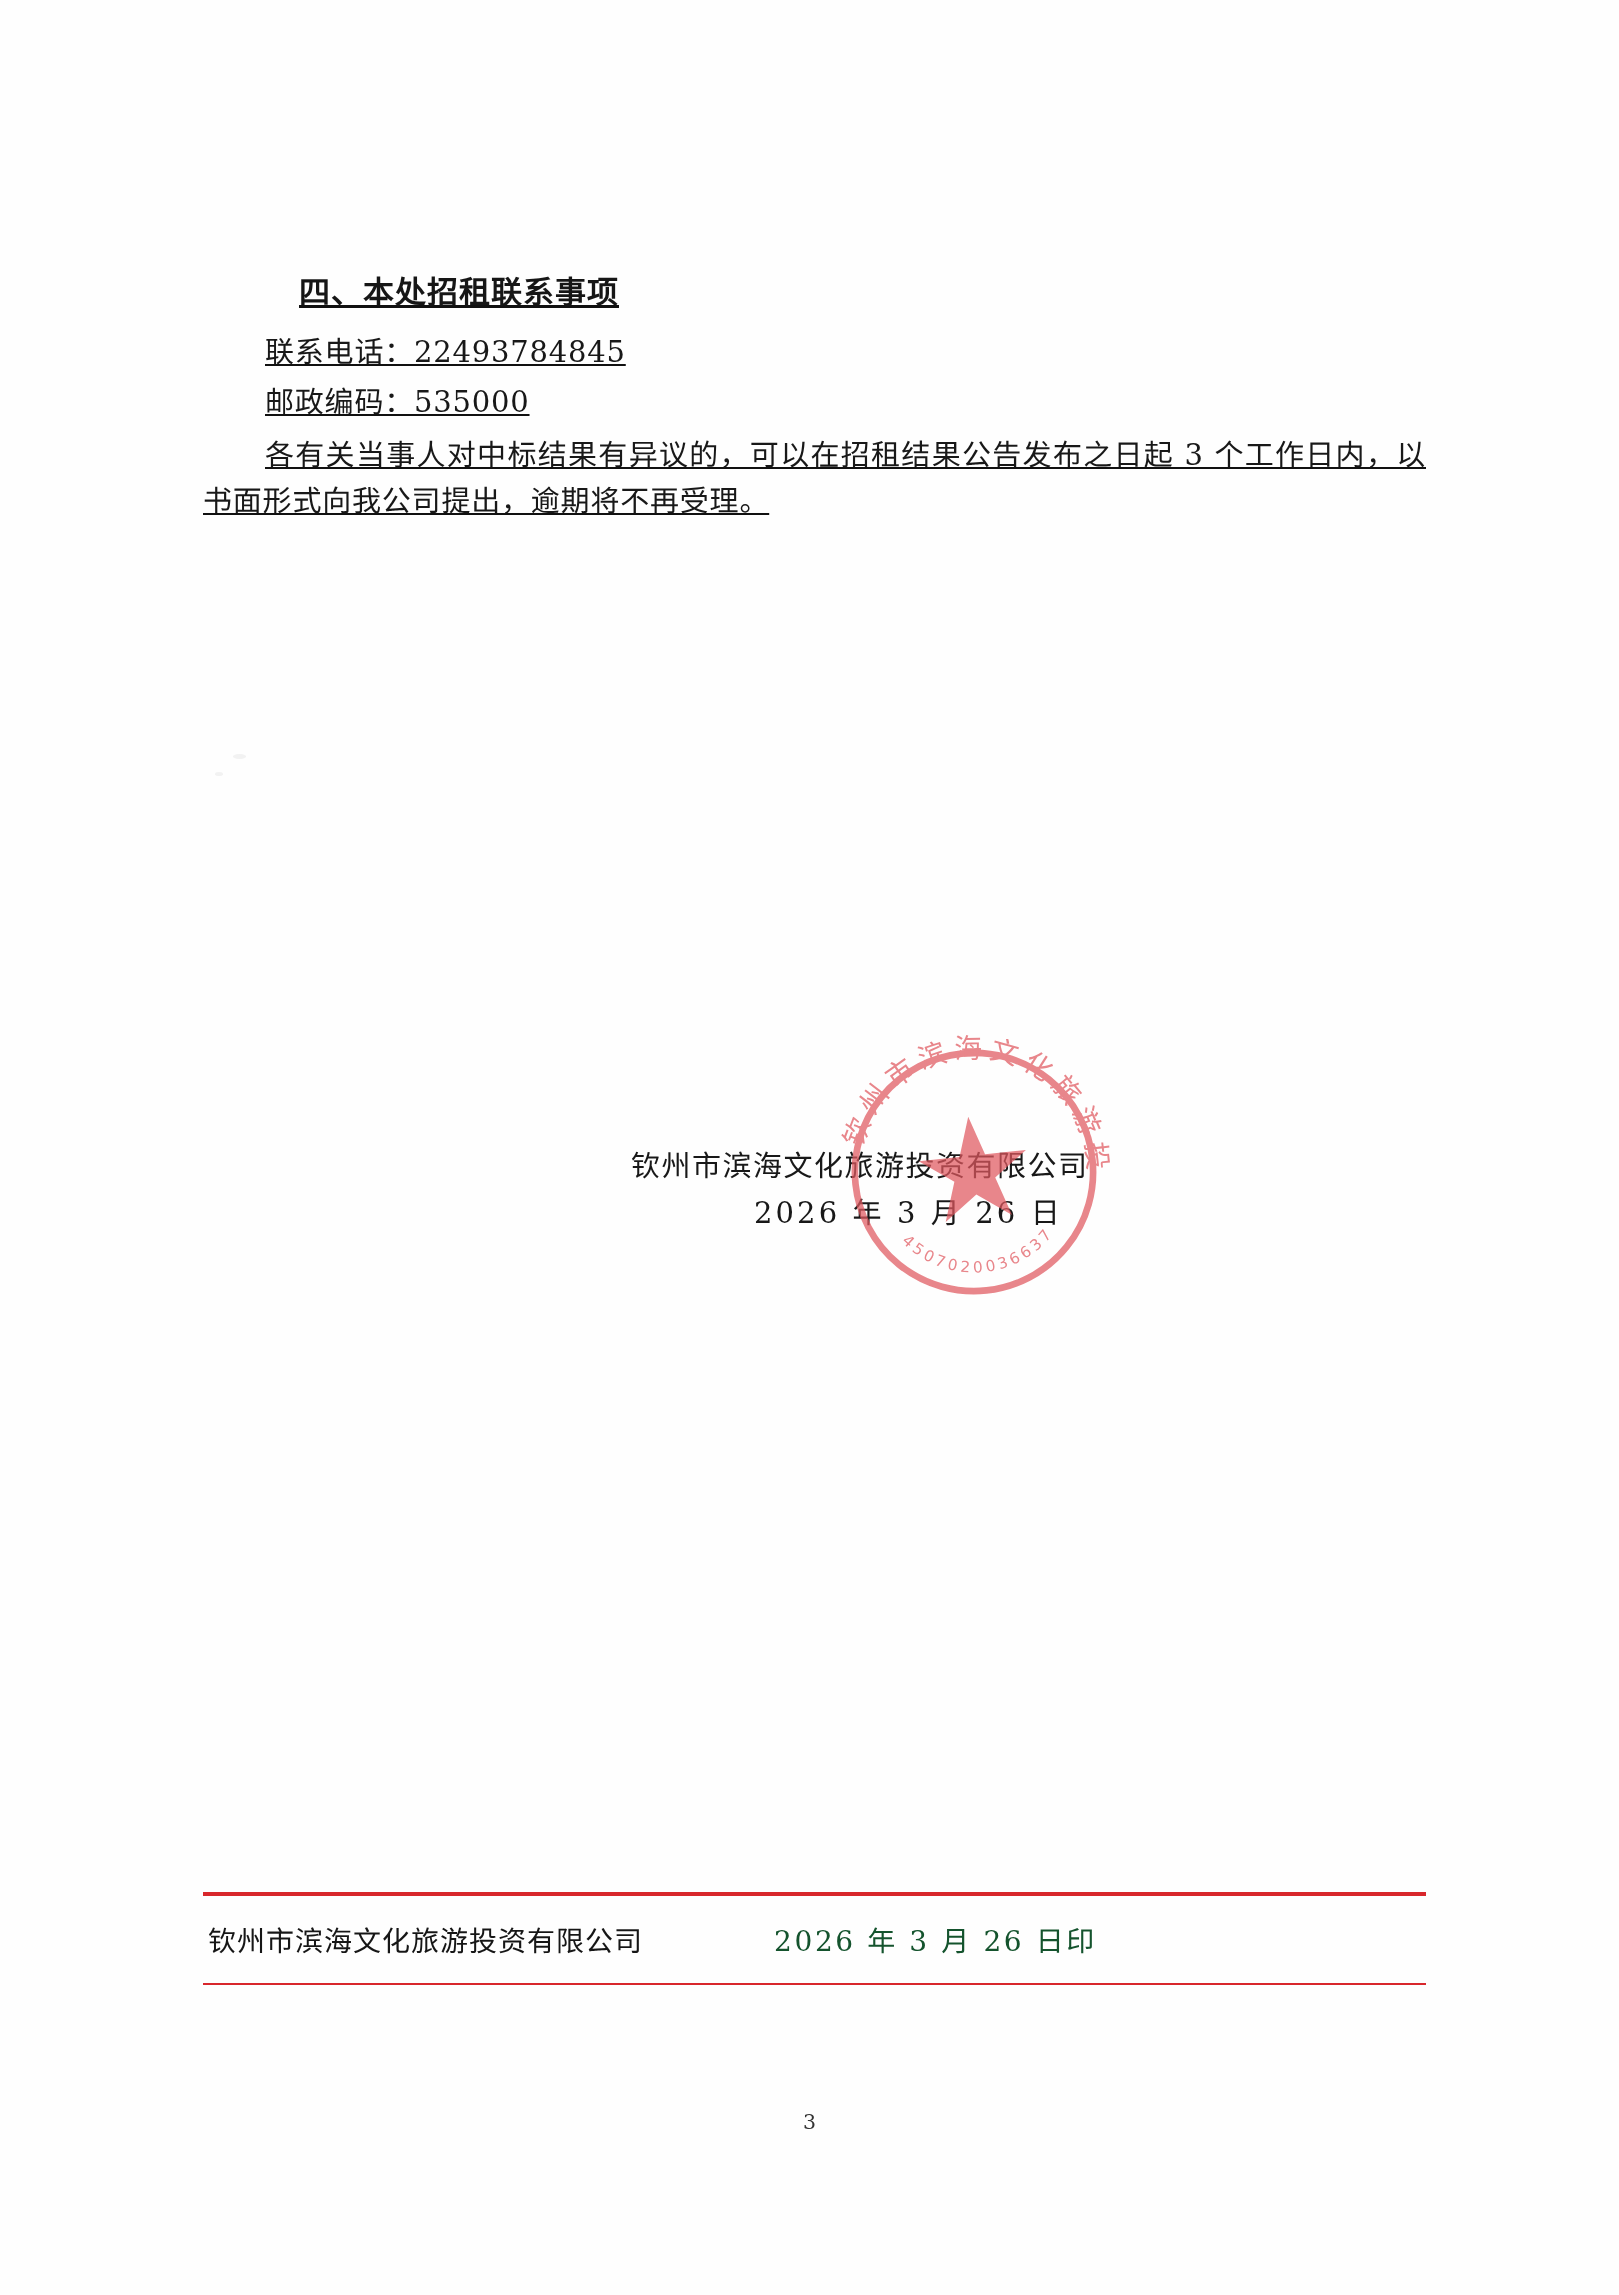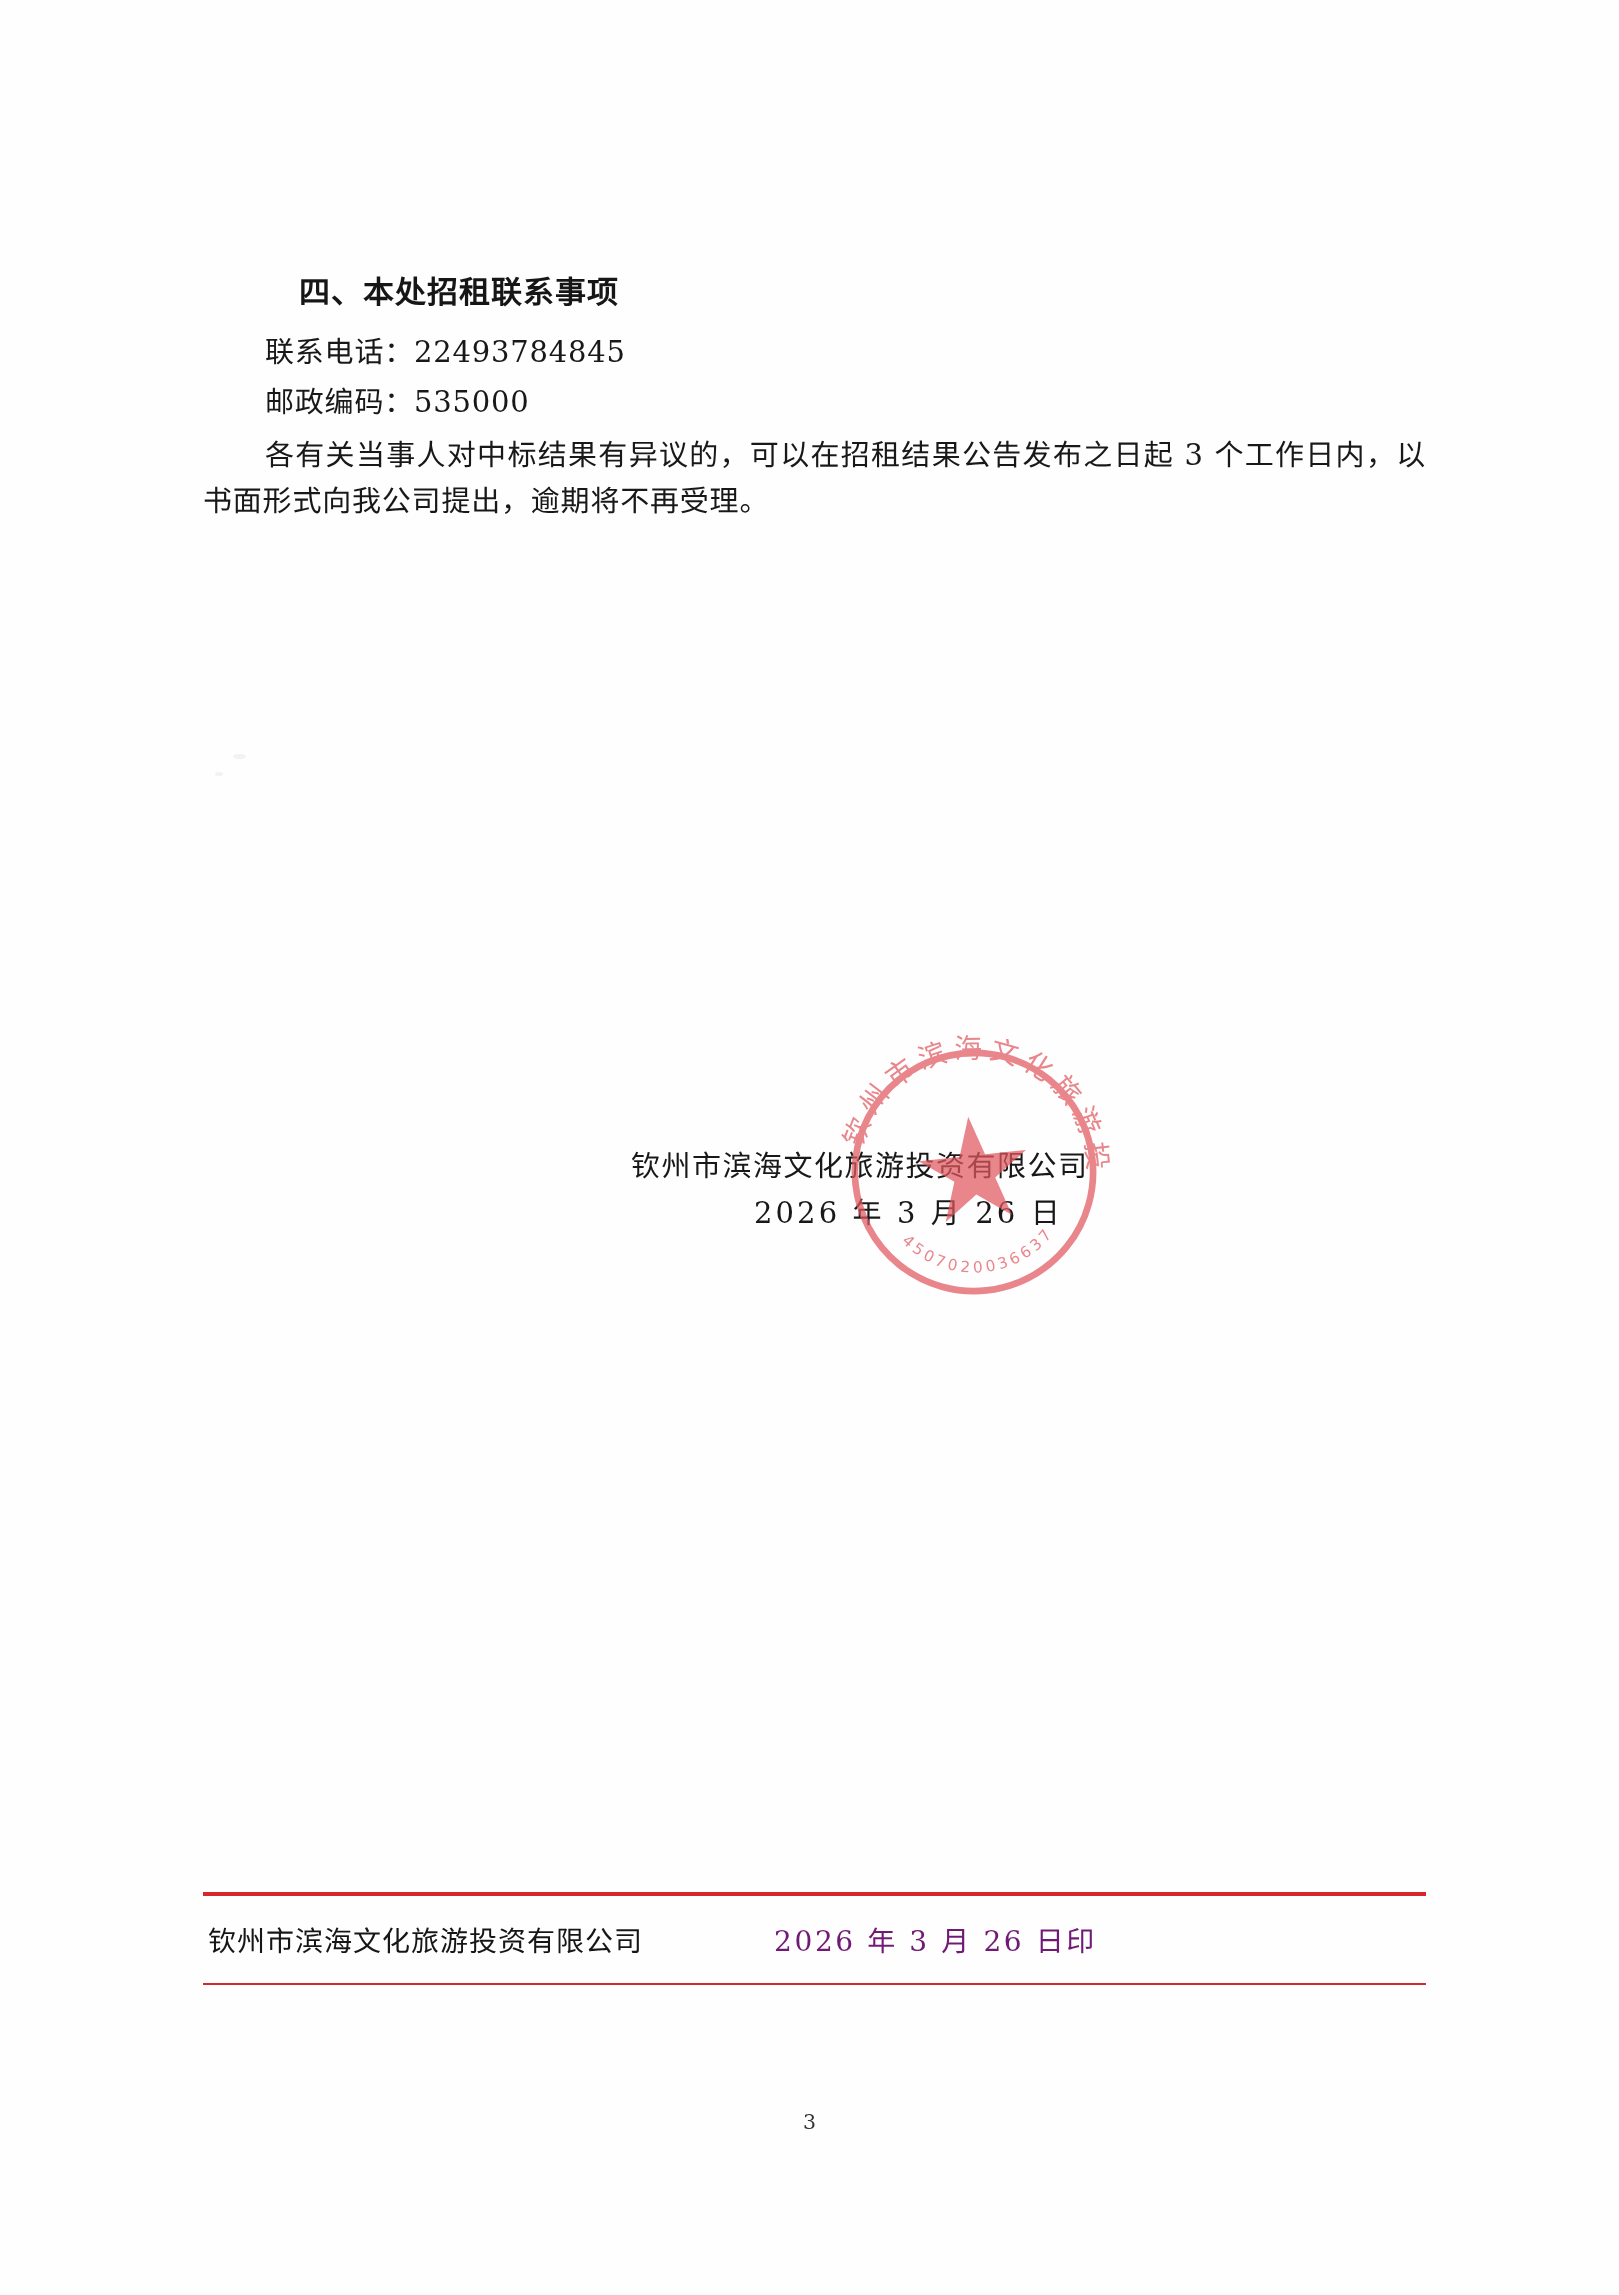--- a/index.html
+++ b/index.html
@@ -24,20 +24,21 @@
     height: 2295px;
     background: #fefefe;
   }
 
   
   .body-area {
     position: absolute;
     left: 203px;
     top: 267px;
     width: 1223px;
+    text-decoration: underline;
   }
 
   .section-heading {
     font-family: "DejaVu Sans", "Liberation Sans", sans-serif;
     font-weight: bold;
     font-size: 31px;
     letter-spacing: 1px;
     color: #161616;
     margin: 0 0 17.4px 0;
     padding-left: 96px;
@@ -120,21 +121,21 @@
   }
   .footer-left {
     font-size: 28px;
     letter-spacing: 1px;
     color: #161616;
     white-space: nowrap;
   }
   .footer-right {
     font-size: 28px;
     letter-spacing: 2.6px;
-    color: #701a75;
+    color: #14532d;
     white-space: nowrap;
     margin-left: 131px;
   }
 
   .page-number {
     position: absolute;
     left: 0;
     top: 2110px;
     width: 1619px;
     text-align: center;

